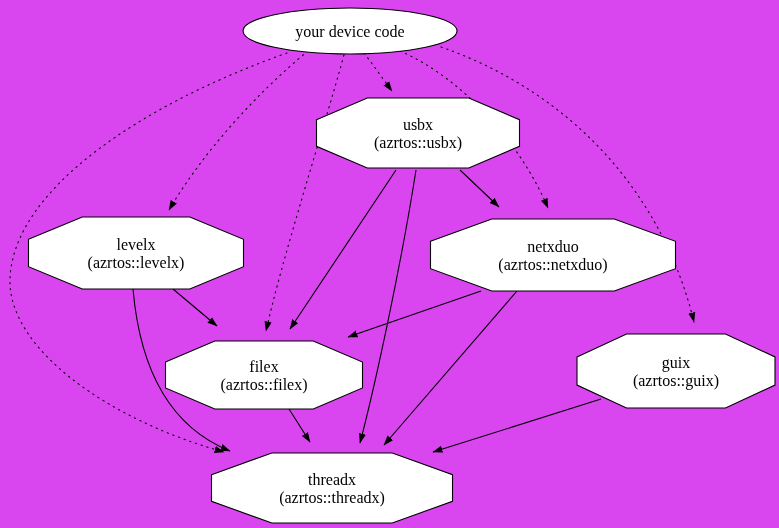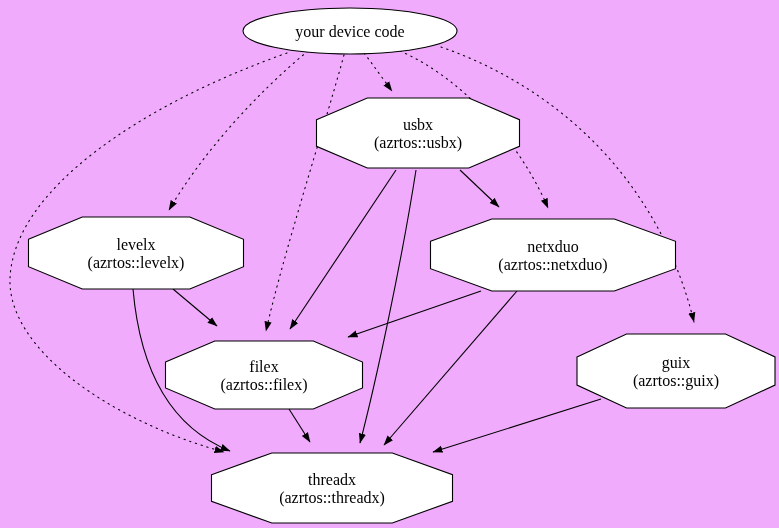--- a/index.html
+++ b/index.html
@@ -3,21 +3,21 @@
 <meta charset="utf-8">
 <style>
   html, body {
     margin: 0;
     padding: 0;
     background: #ffffff;
   }
   .canvas {
     width: 779px;
     height: 528px;
-    background: #f0abfc;
+    background: #d946ef;
     position: relative;
     overflow: hidden;
   }
   svg text {
     font-family: "Liberation Serif", "DejaVu Serif", serif;
     font-size: 16px;
     fill: #000000;
   }
 </style>
 </head>

